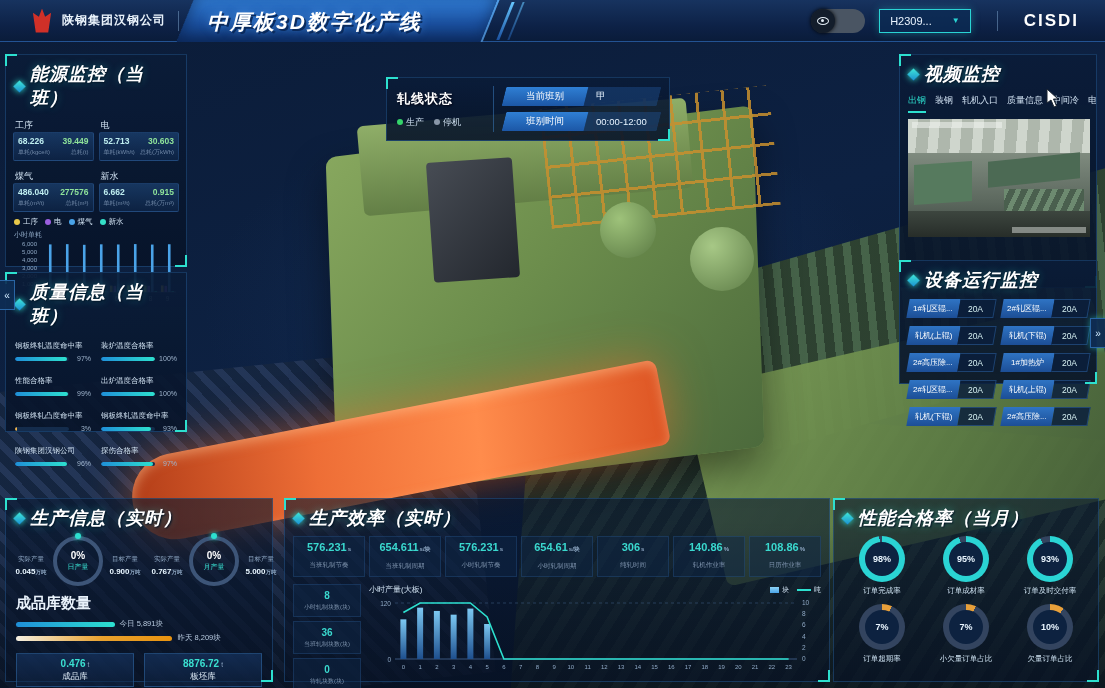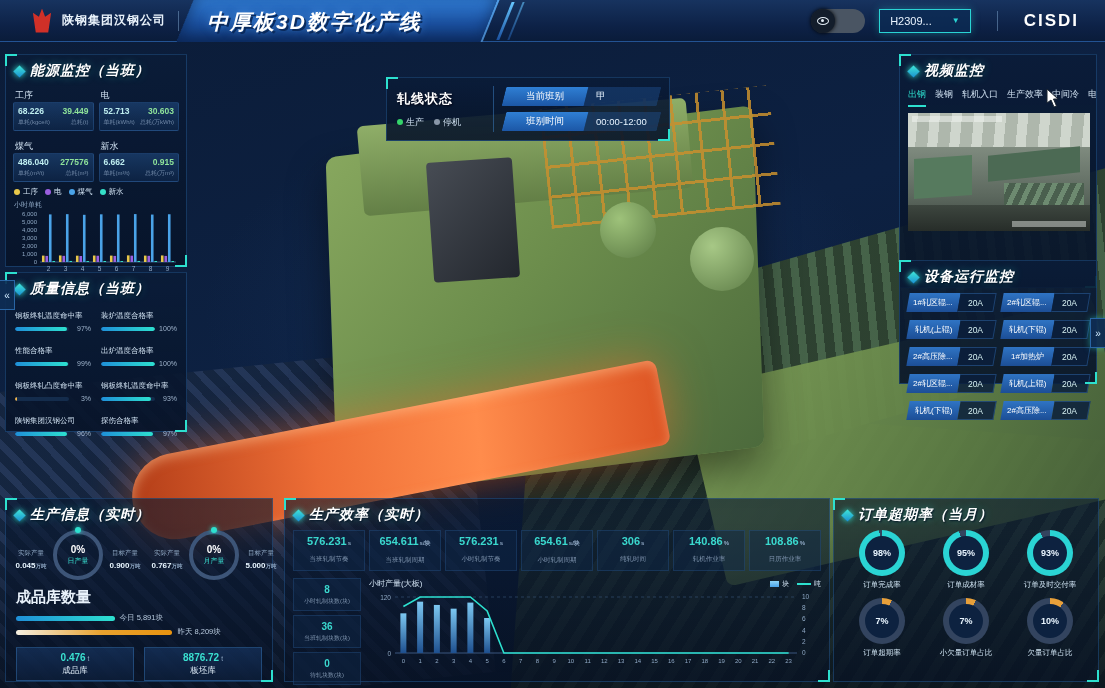--- a/index.html
+++ b/index.html
@@ -80,21 +80,21 @@
 
   
   .panel { position:absolute; z-index:20;
       background:linear-gradient(180deg,rgba(10,28,56,.93),rgba(7,19,40,.9));
       border:1px solid rgba(46,110,180,.38); }
   .panel.glass { background:linear-gradient(180deg,rgba(9,24,48,.62),rgba(7,18,38,.58)); }
   .panel::before,.panel::after { content:""; position:absolute; width:10px; height:10px; }
   .panel::before { left:-1px; top:-1px; border-left:2px solid #2de0cf; border-top:2px solid #2de0cf; }
   .panel::after { right:-1px; bottom:-1px; border-right:2px solid #2de0cf; border-bottom:2px solid #2de0cf; }
   .p-title { display:flex; align-items:center; gap:6px; padding:7px 9px 4px;
-      font-size:14px; font-weight:bold; font-style:italic; color:#fff; letter-spacing:1px;
+      font-size:18px; font-weight:bold; font-style:italic; color:#fff; letter-spacing:1px;
       text-shadow:1px 1px 2px #001022, 0 0 8px rgba(45,224,207,.4); }
   .diamond { width:9px; height:9px; flex:0 0 auto; background:linear-gradient(135deg,#3fe8d8,#1a8fd0);
       transform:rotate(45deg); box-shadow:0 0 6px #2de0cf; }
 
   
   #p-energy { left:5px; top:54px; width:182px; height:213px; }
   #energy-groups { display:grid; grid-template-columns:1fr 1fr; gap:4px 5px; padding:0 7px; }
   .e-name { font-size:9px; color:#cfe0f0; margin:1px 0 1px 2px; }
   .e-card { background:linear-gradient(180deg,rgba(33,75,128,.6),rgba(16,42,80,.6));
       border:1px solid rgba(60,120,190,.3); border-radius:2px; padding:3px 4px; }
@@ -489,21 +489,21 @@
 
   <div class="panel" id="p-video">
     <div class="p-title">
       <span class="diamond"></span>
       <span>视频监控</span>
     </div>
     <div id="video-tabs">
         <span class="v-tab active">出钢</span>
         <span class="v-tab">装钢</span>
         <span class="v-tab">轧机入口</span>
-        <span class="v-tab">生产效率</span>
+        <span class="v-tab">质量信息</span>
         <span class="v-tab">中间冷</span>
         <span class="v-tab">电动辊</span>
       </div>
     <div class="v-frame">
       <div class="vf-roof"></div>
       <div class="vf-m1"></div>
       <div class="vf-m2"></div>
       <div class="vf-m3"></div>
       <div class="vf-floor"></div>
       <div class="vf-osd-t"></div>
@@ -759,21 +759,21 @@
               <text x="419.625" y="74" text-anchor="middle" font-size="6" fill="#8fa8c4" font-family="Liberation Sans, sans-serif">23</text>
               <polyline points="34.375,17.519999999999996 51.125,8 67.875,8 84.625,8 101.375,8 118.125,22 134.875,64 151.625,64 168.375,64 185.125,64 201.875,64 218.625,64 235.375,64 252.125,64 268.875,64 285.625,64 302.375,64 319.125,64 335.875,64 352.625,64 369.375,64 386.125,64 402.875,64 419.625,64" fill="none" stroke="#2de0cf" stroke-width="1.6"></polyline>
             </svg></div>
       </div>
     </div>
   </div>
 
   <div class="panel glass" id="p-orders">
     <div class="p-title">
       <span class="diamond"></span>
-      <span>订单超期率（当月）</span>
+      <span>性能合格率（当月）</span>
     </div>
     <div id="donut-grid">
         <div class="donut-cell">
           <div class="donut" style="background: conic-gradient(rgb(42, 212, 212) 0deg, rgb(42, 212, 212) 98%, rgb(51, 68, 95) 98%, rgb(51, 68, 95) 100%);">
             <div class="hole">
               <span class="d-pct">98%</span>
             </div>
           </div>
           <span class="donut-lbl">订单完成率</span>
         </div>

